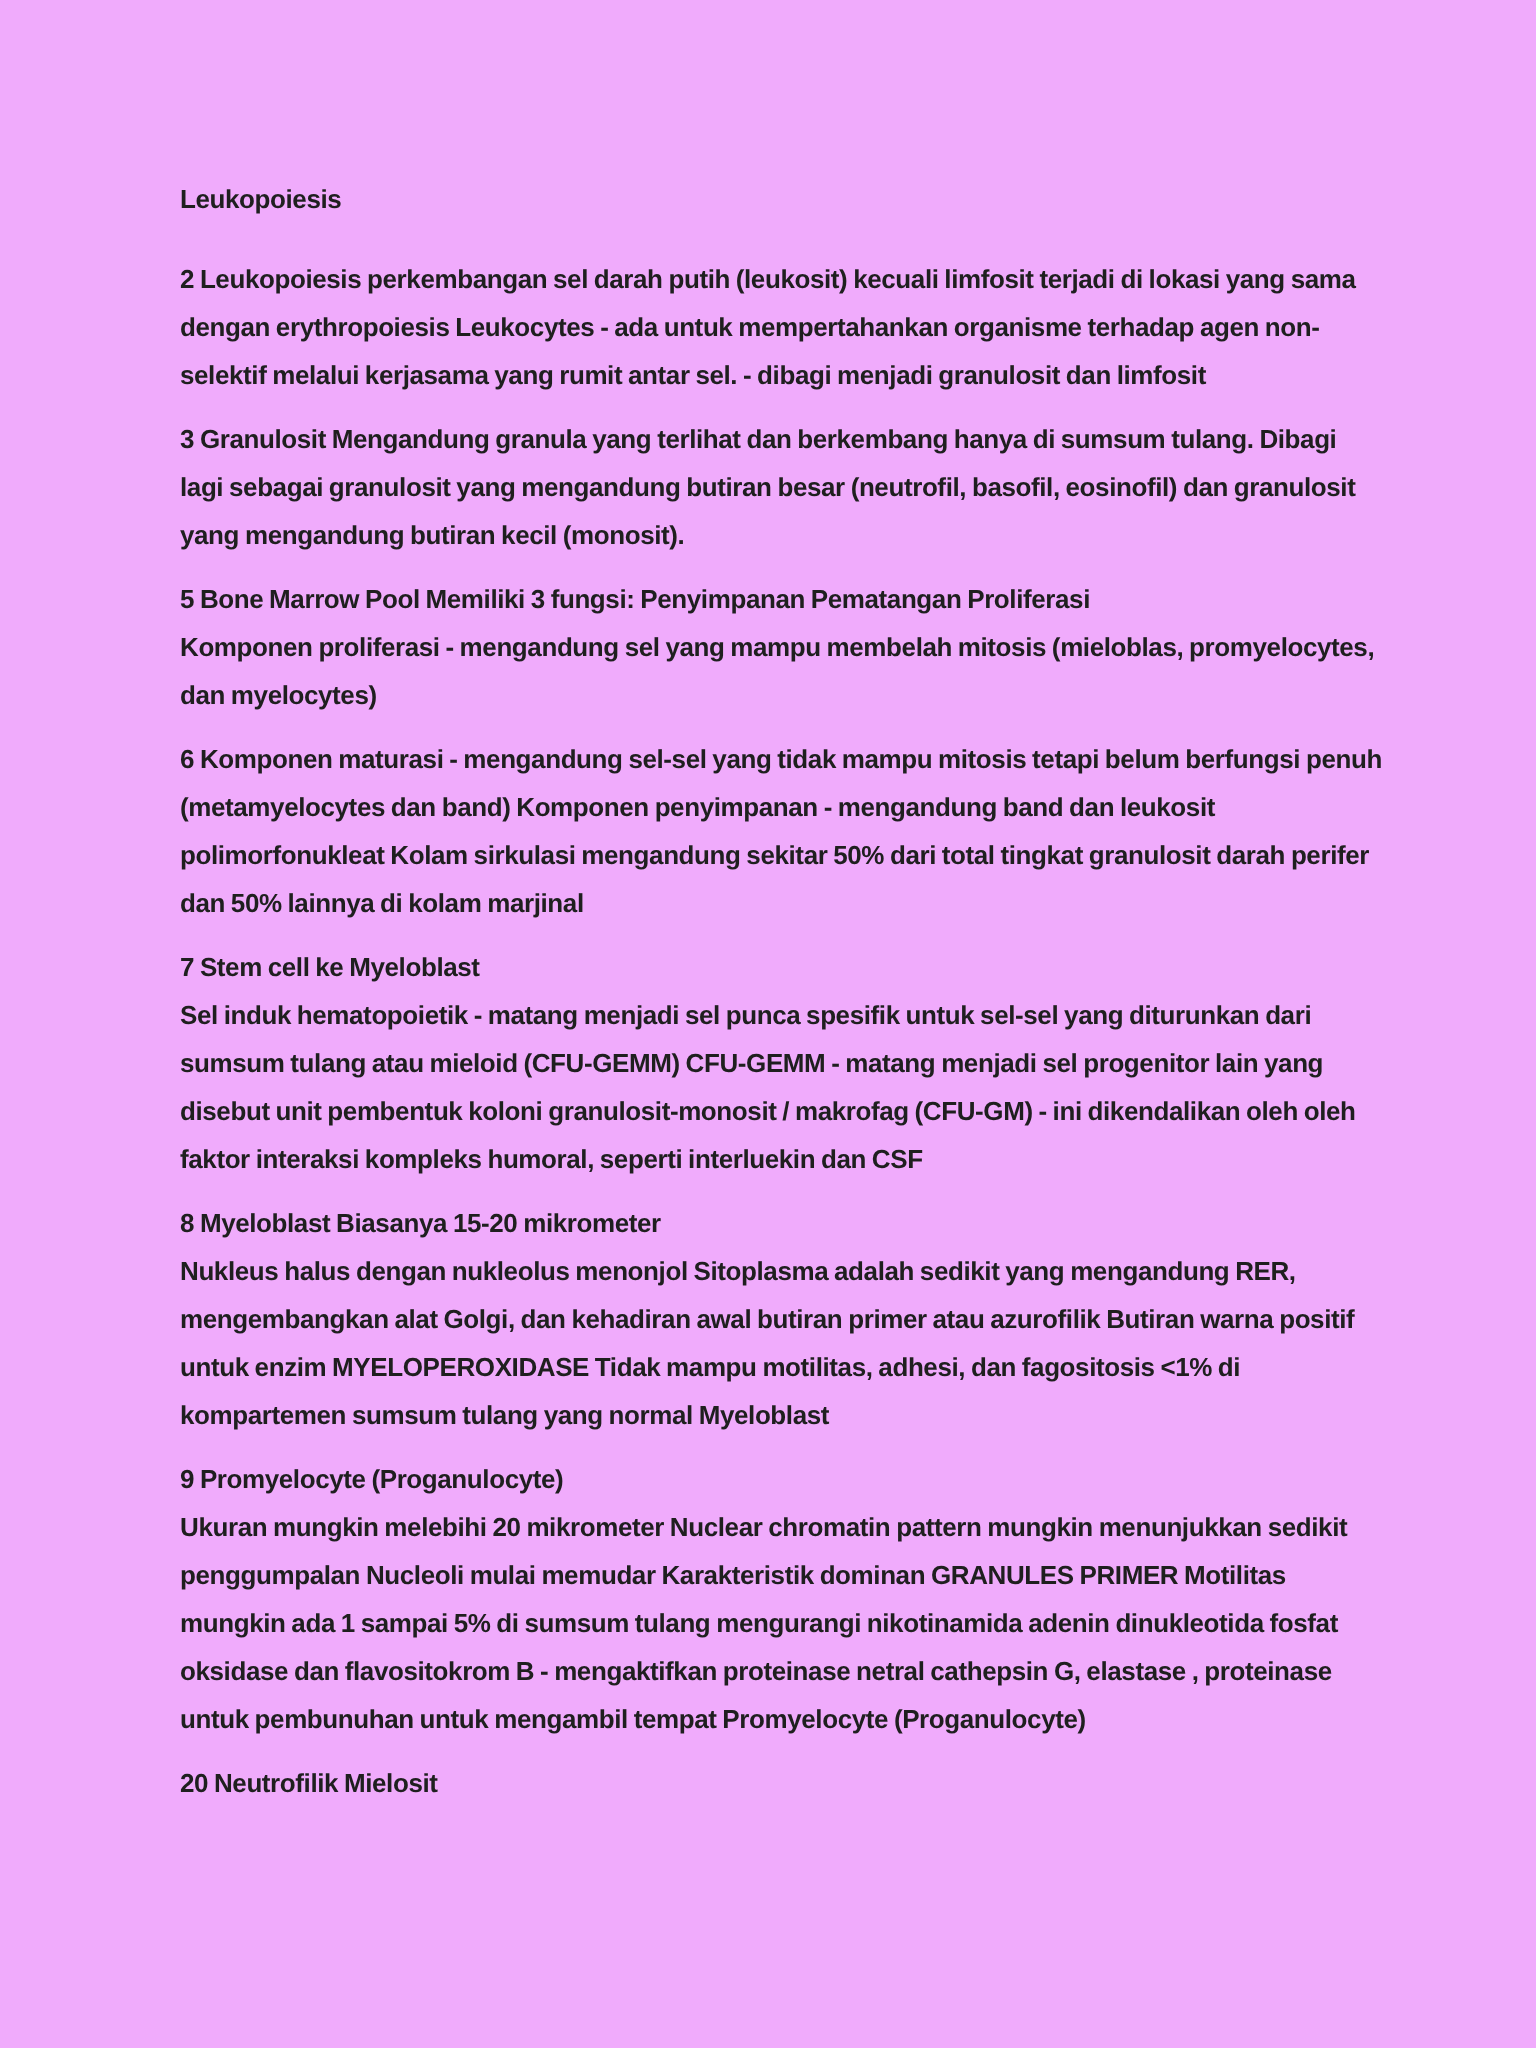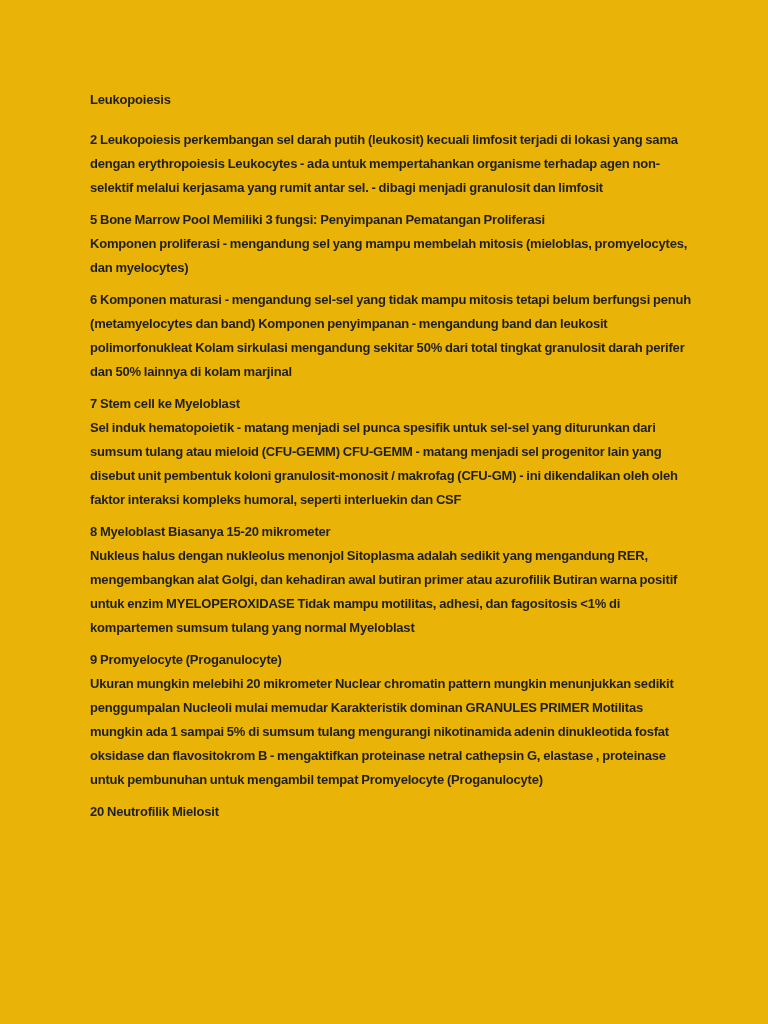--- a/index.html
+++ b/index.html
@@ -5,21 +5,21 @@
   html, body {
     margin: 0;
     padding: 0;
     background: #ffffff;
   }
   .page {
     position: relative;
     width: 768px;
     height: 1024px;
     box-sizing: border-box;
-    background: #eab308;
+    background: #f0abfc;
     padding: 88px 76px 0 90px;
     overflow: hidden;
     font-family: "Liberation Sans", sans-serif;
     font-weight: 700;
     color: #1f1f1f;
     font-size: 13px;
     line-height: 24px;
     letter-spacing: -0.2px;
     word-spacing: -0.5px;
   }
@@ -32,20 +32,21 @@
     margin: 0 0 8px 0;
     white-space: pre-line;
   }
 </style>
 </head>
 <body>
 
 <div class="page">
   <h1 class="doc-title">Leukopoiesis</h1>
   <p class="para">2 Leukopoiesis perkembangan sel darah putih (leukosit) kecuali limfosit terjadi di lokasi yang sama dengan erythropoiesis Leukocytes - ada untuk mempertahankan organisme terhadap agen non-selektif melalui kerjasama yang rumit antar sel. - dibagi menjadi granulosit dan limfosit</p>
+  <p class="para">3 Granulosit Mengandung granula yang terlihat dan berkembang hanya di sumsum tulang. Dibagi lagi sebagai granulosit yang mengandung butiran besar (neutrofil, basofil, eosinofil) dan granulosit yang mengandung butiran kecil (monosit).</p>
   <p class="para">5 Bone Marrow Pool Memiliki 3 fungsi: Penyimpanan Pematangan Proliferasi
 Komponen proliferasi - mengandung sel yang mampu membelah mitosis (mieloblas, promyelocytes, dan myelocytes)</p>
   <p class="para">6 Komponen maturasi - mengandung sel-sel yang tidak mampu mitosis tetapi belum berfungsi penuh (metamyelocytes dan band) Komponen penyimpanan - mengandung band dan leukosit polimorfonukleat Kolam sirkulasi mengandung sekitar 50% dari total tingkat granulosit darah perifer dan 50% lainnya di kolam marjinal</p>
   <p class="para">7 Stem cell ke Myeloblast
 Sel induk hematopoietik - matang menjadi sel punca spesifik untuk sel-sel yang diturunkan dari sumsum tulang atau mieloid (CFU-GEMM) CFU-GEMM - matang menjadi sel progenitor lain yang disebut unit pembentuk koloni granulosit-monosit / makrofag (CFU-GM) - ini dikendalikan oleh oleh faktor interaksi kompleks humoral, seperti interluekin dan CSF</p>
   <p class="para">8 Myeloblast Biasanya 15-20 mikrometer
 Nukleus halus dengan nukleolus menonjol Sitoplasma adalah sedikit yang mengandung RER, mengembangkan alat Golgi, dan kehadiran awal butiran primer atau azurofilik Butiran warna positif untuk enzim MYELOPEROXIDASE Tidak mampu motilitas, adhesi, dan fagositosis &lt;1% di kompartemen sumsum tulang yang normal Myeloblast</p>
   <p class="para">9 Promyelocyte (Proganulocyte)
 Ukuran mungkin melebihi 20 mikrometer Nuclear chromatin pattern mungkin menunjukkan sedikit penggumpalan Nucleoli mulai memudar Karakteristik dominan GRANULES PRIMER Motilitas mungkin ada 1 sampai 5% di sumsum tulang mengurangi nikotinamida adenin dinukleotida fosfat oksidase dan flavositokrom B - mengaktifkan proteinase netral cathepsin G, elastase , proteinase untuk pembunuhan untuk mengambil tempat Promyelocyte (Proganulocyte)</p>
   <p class="para">20 Neutrofilik Mielosit</p>

